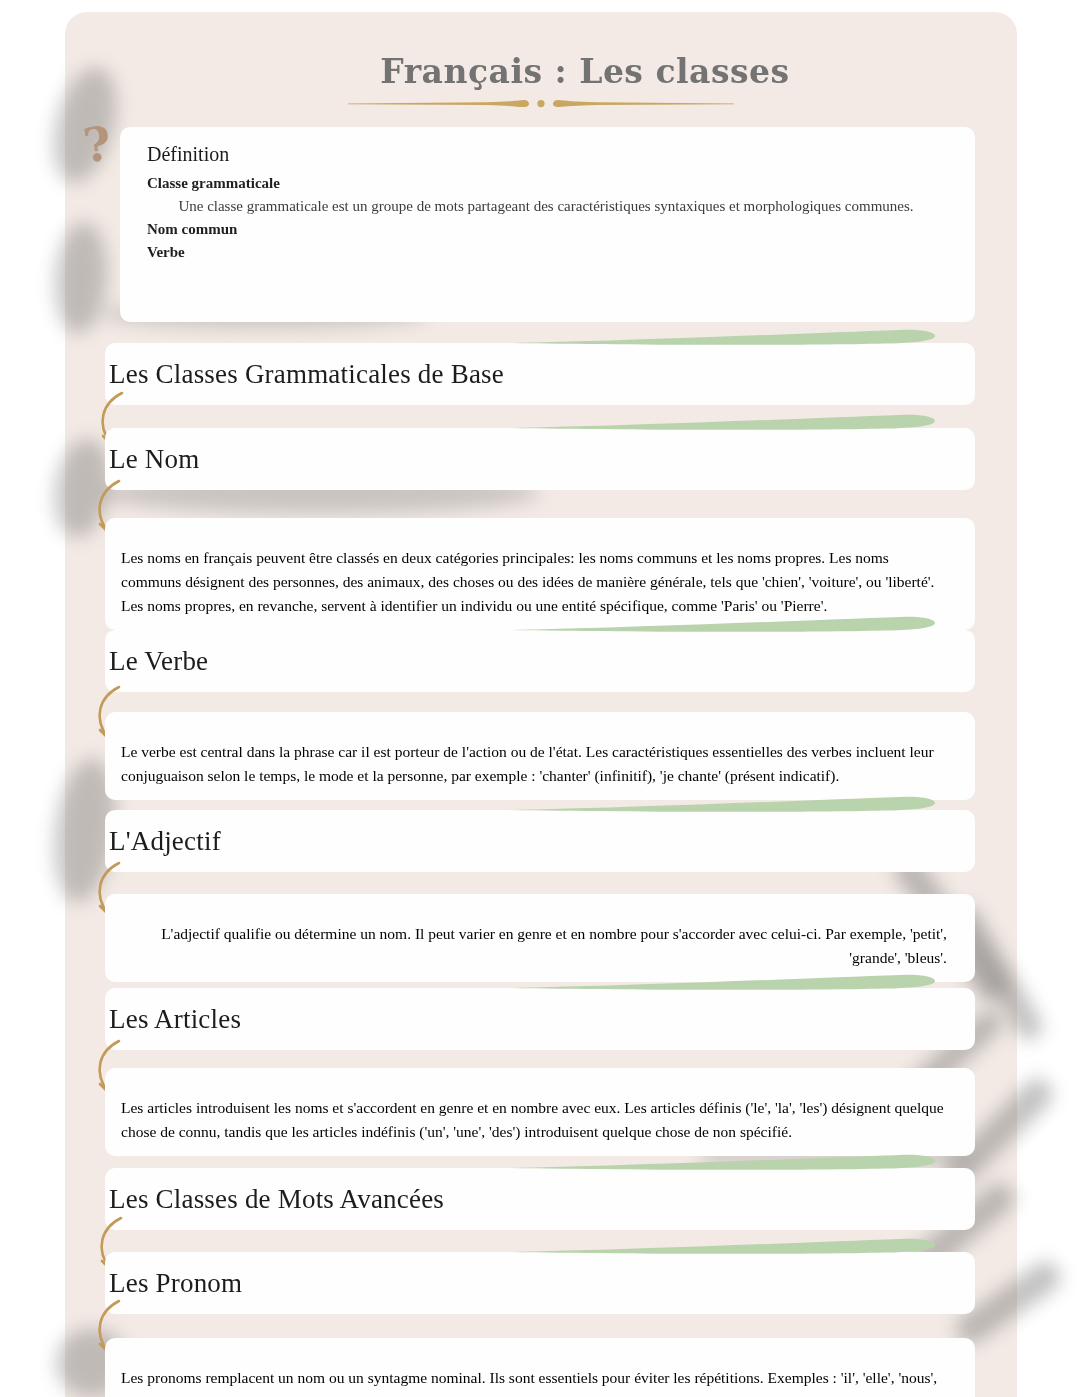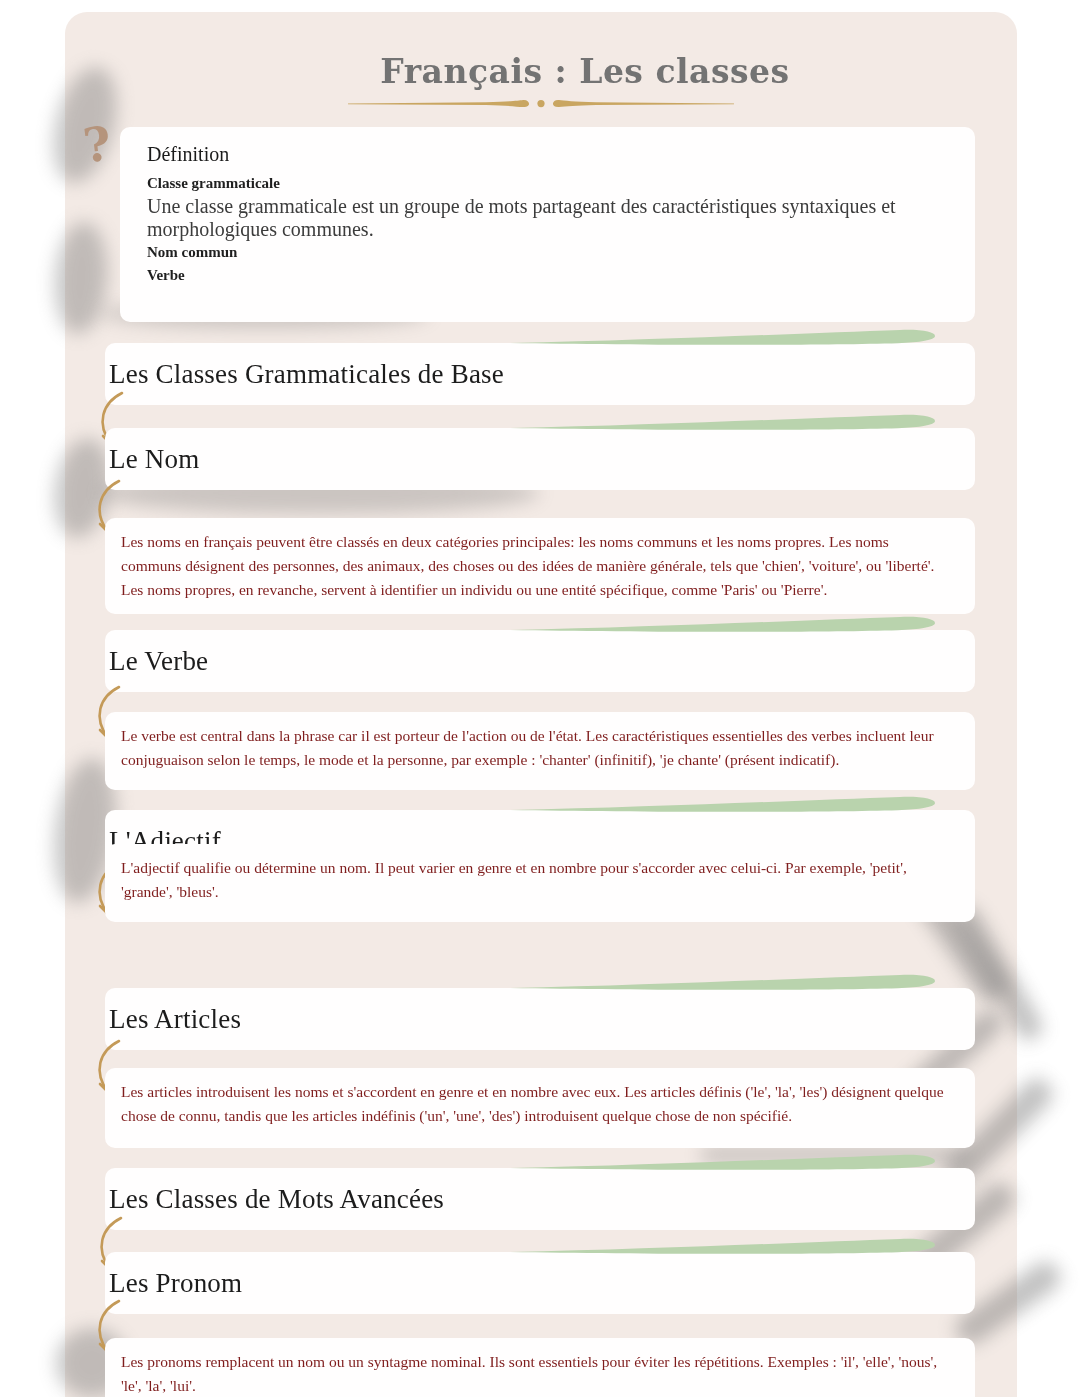--- a/index.html
+++ b/index.html
@@ -30,26 +30,26 @@
     position:absolute;left:84px;top:120px;width:44px;height:58px;
     font-family:"DejaVu Serif", serif;font-weight:bold;font-size:47px;
     color:#b5947c;transform:rotate(-7deg);line-height:1;
   }
   .card{
     position:absolute;background:#fffefe;border-radius:10px;
   }
   .def-card{left:120px;top:127px;width:855px;height:195px;padding:14px 30px 16px 27px;box-sizing:border-box;}
   .def-heading{font-size:20px;color:#1b1b1b;margin:2px 0 6px 0;}
   .def-term{font-size:15px;font-weight:bold;color:#1f1f1f;line-height:23px;}
-  .def-text{font-size:20px;color:#3c3c3c;line-height:23px;}
+  .def-text{font-size:15px;color:#3c3c3c;line-height:23px;text-align:center;}
   
   .sec{left:105px;width:870px;box-sizing:border-box;}
   .sec.heading{height:62px;display:flex;align-items:center;padding-left:4px;
     font-size:27px;color:#1c1c1c;letter-spacing:.2px;}
-  .sec.para{padding:12px 28px 12px 16px;font-size:15.5px;color:#7f1d1d;line-height:24px;}
+  .sec.para{padding:28px 28px 12px 16px;font-size:15.5px;color:#000000;line-height:24px;}
   
   .stroke{position:absolute;width:430px;height:20px;right:35px;top:-16px;}
   
   .arrow{position:absolute;width:40px;height:62px;}
 </style>
 </head>
 <body>
 
 <svg width="0" height="0" style="position:absolute">
   <defs>
@@ -137,21 +137,21 @@
 <div class="card sec heading" style="top:810px;">
   <svg class="stroke" viewBox="0 0 430 20">
       <use href="#stroke-path" fill="#b9d3ad"></use>
     </svg>
   <span>L'Adjectif</span>
 </div>
 <svg class="arrow" style="left:90px;top:860px;" viewBox="0 0 40 62">
     <use href="#arrow-shape"></use>
   </svg>
 
-<div class="card sec para" style="top:844px;min-height:78px;">
+<div class="card sec para" style="top:894px;min-height:78px;text-align:right;">
   <span>L'adjectif qualifie ou détermine un nom. Il peut varier en genre et en nombre pour s'accorder avec celui-ci. Par exemple, 'petit', 'grande', 'bleus'.</span>
 </div>
 
 <div class="card sec heading" style="top:988px;">
   <svg class="stroke" viewBox="0 0 430 20">
       <use href="#stroke-path" fill="#b9d3ad"></use>
     </svg>
   <span>Les Articles</span>
 </div>
 <svg class="arrow" style="left:90px;top:1038px;" viewBox="0 0 40 62">

